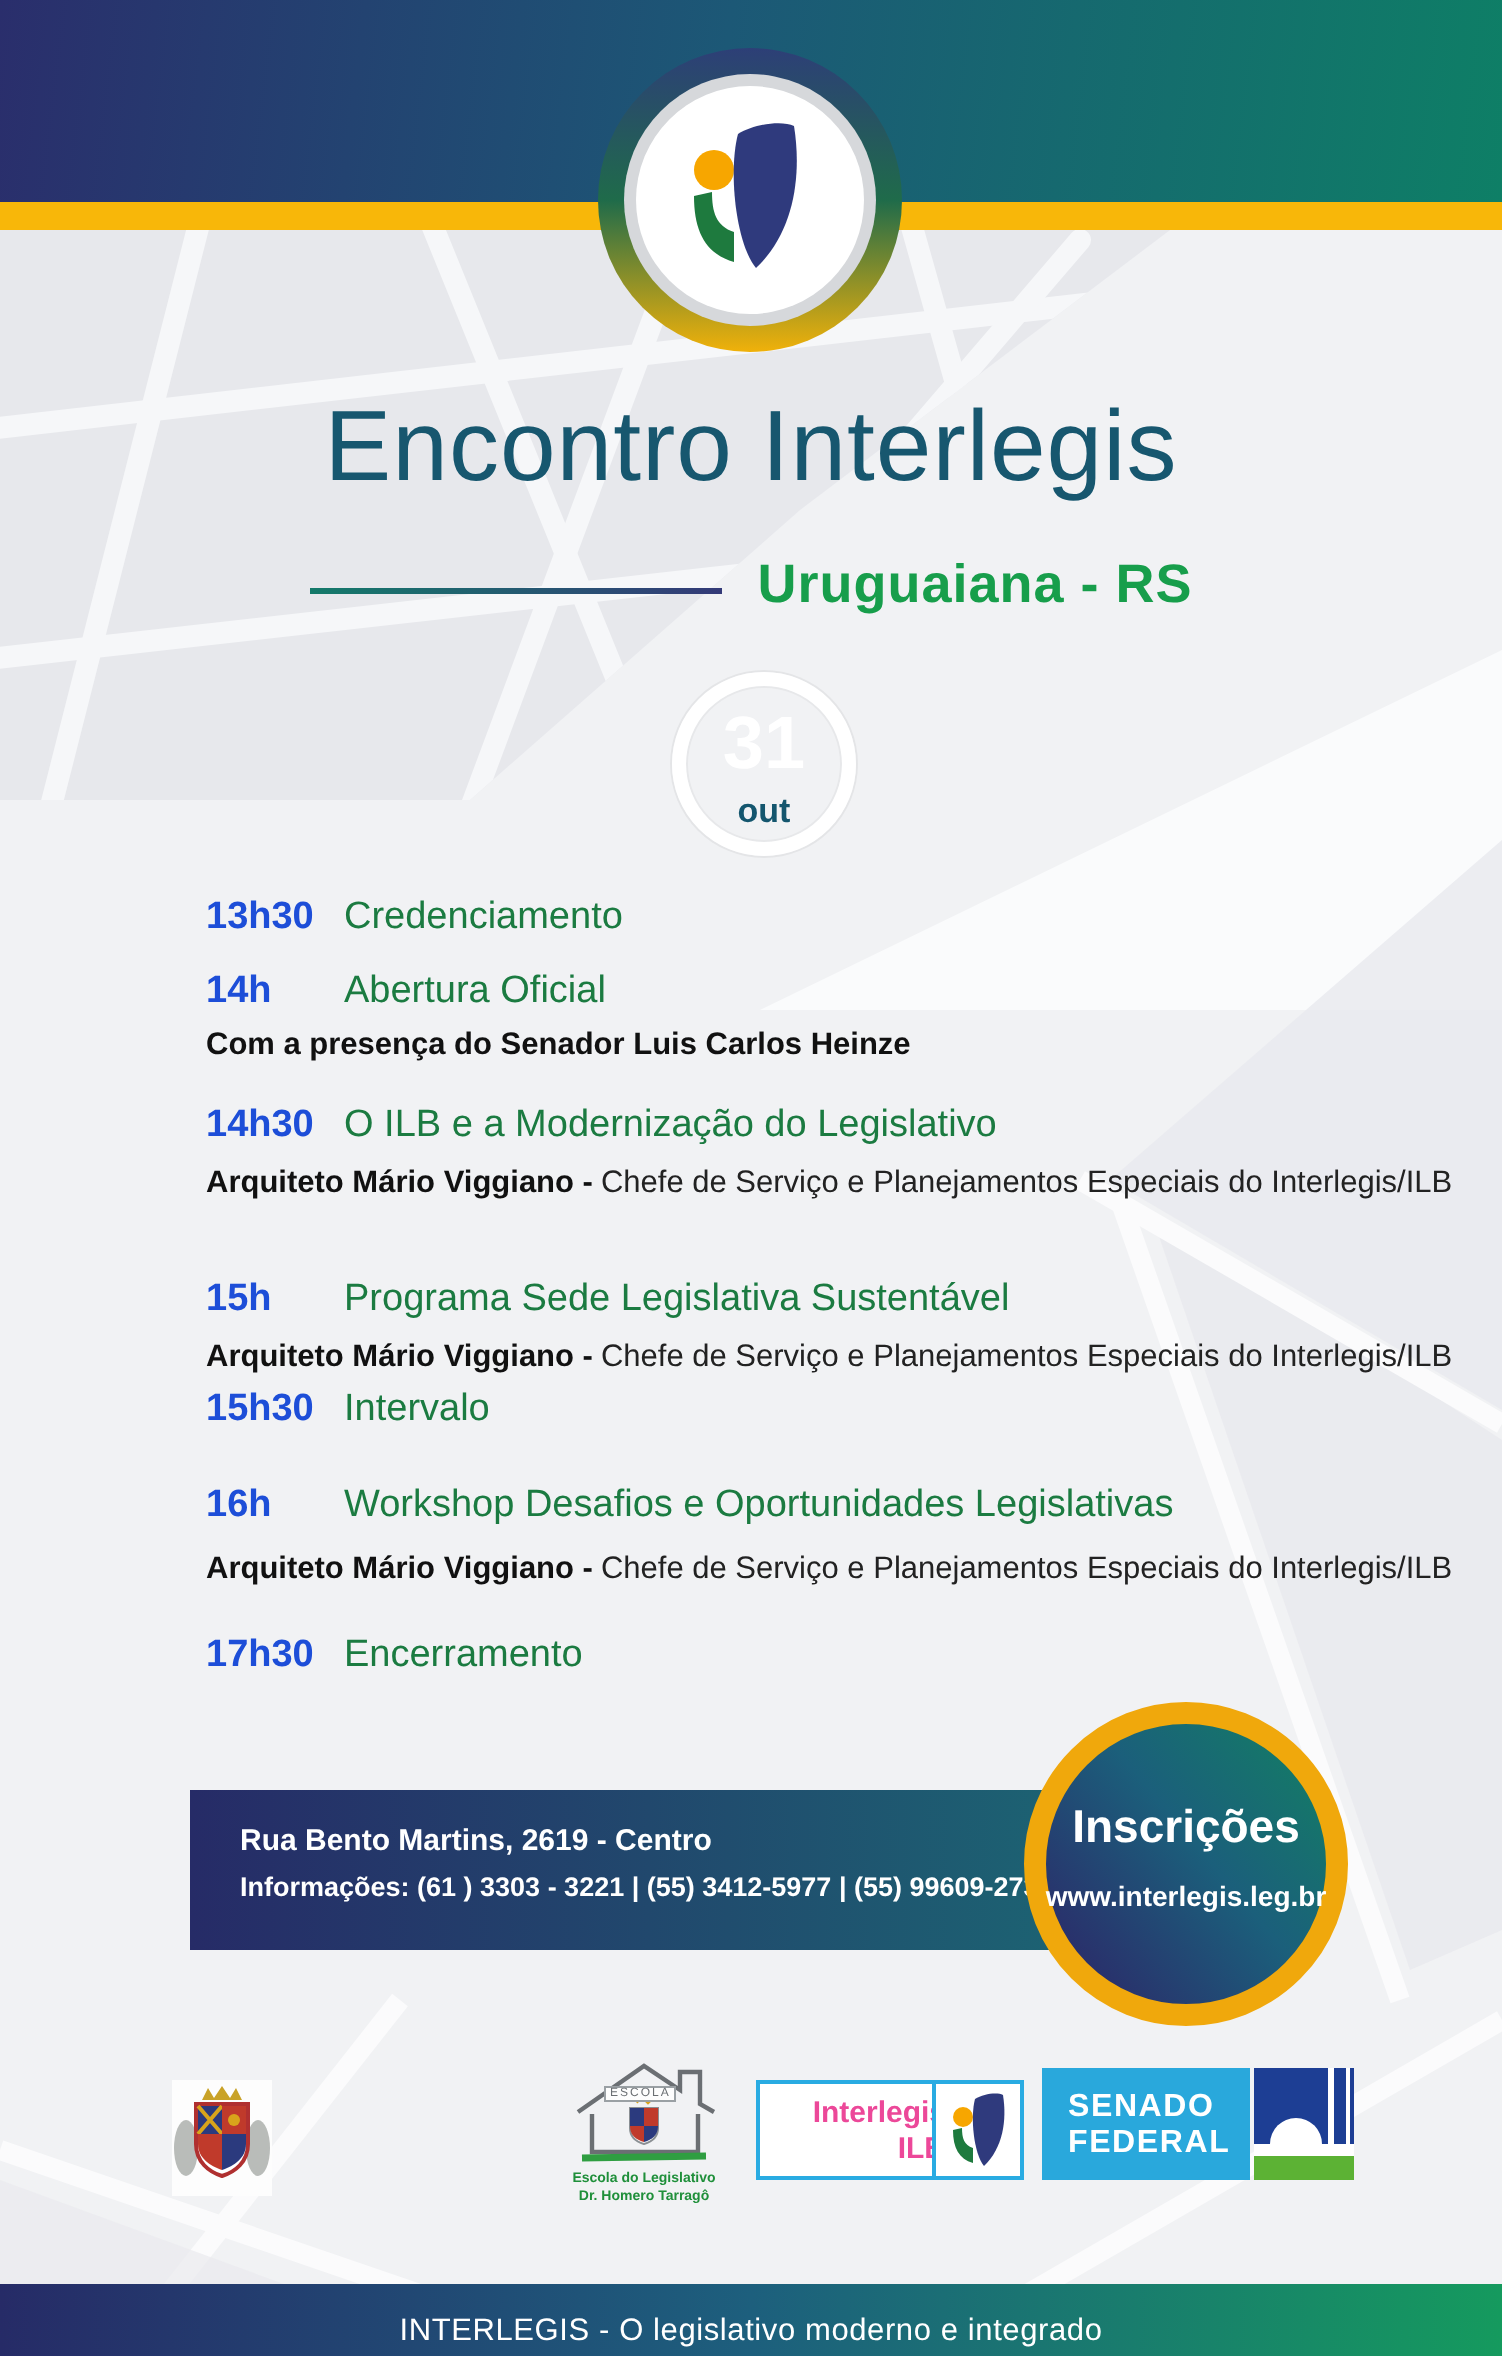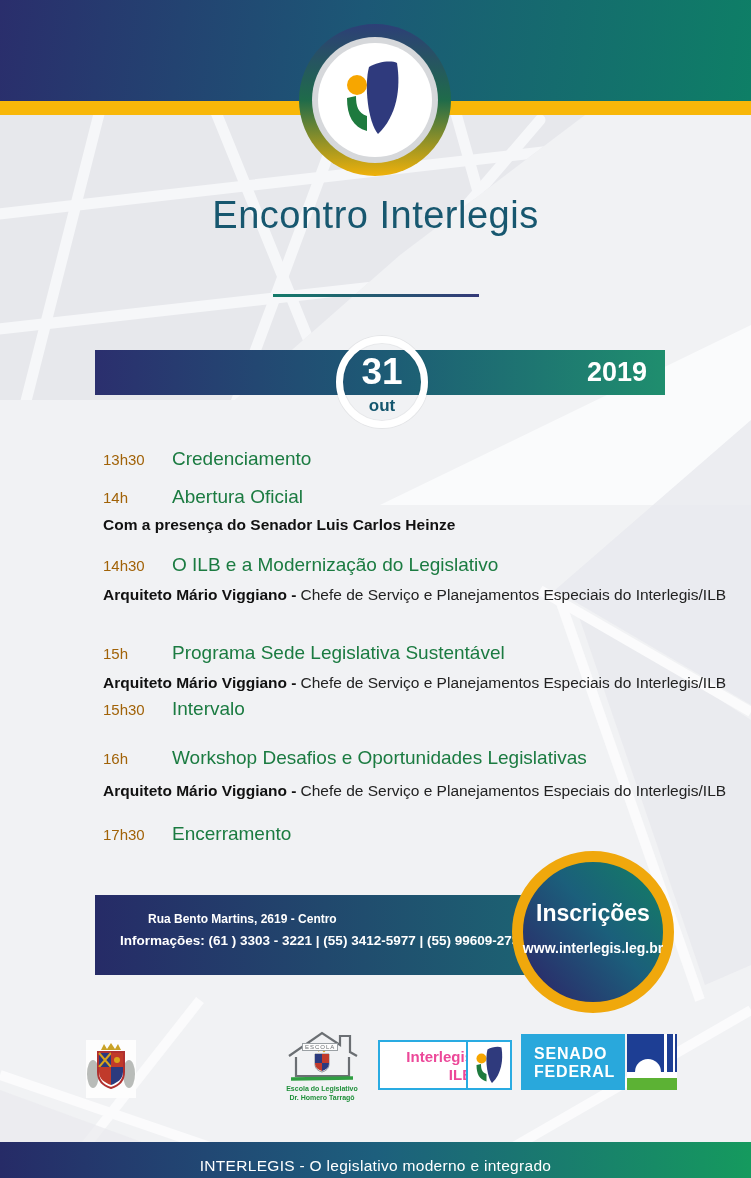--- a/index.html
+++ b/index.html
@@ -14,21 +14,21 @@
 
   
   .header-band { position:absolute; left:0; top:0; width:751px; height:101px;
     background:linear-gradient(97deg,#2a2e6c 0%,#1c5876 48%,#0e7f66 100%); z-index:2; }
   .gold-stripe { position:absolute; left:0; top:101px; width:751px; height:14px;
     background:#f8b709; z-index:2; }
   .medallion { position:absolute; left:297px; top:22px; width:156px; height:156px; z-index:3; }
 
   
   .title { position:absolute; left:0; top:194px; width:751px; text-align:center;
-    font-size:38px; font-weight:400; color:#17576f; letter-spacing:0.5px; z-index:2; }
+    font-size:50px; font-weight:400; color:#17576f; letter-spacing:0.5px; z-index:2; }
   .subtitle-row { position:absolute; left:0; top:272px; width:751px; height:40px;
     display:flex; align-items:center; justify-content:center; gap:18px; z-index:2; }
   .subtitle-line { width:206px; height:3px; background:linear-gradient(90deg,#147a6a,#343a78); margin-top:6px; }
   .subtitle-text { font-size:27px; font-weight:700; color:#179e4b; letter-spacing:0.5px; }
 
   
   .date-banner { position:absolute; left:95px; top:350px; width:570px; height:45px;
     background:linear-gradient(90deg,#2b2f6e 0%,#1d5a75 50%,#1f8e6e 100%); z-index:2; }
   .banner-year { position:absolute; right:18px; top:0; height:45px; line-height:45px;
     color:#ffffff; font-size:27px; font-weight:700; }
@@ -36,35 +36,35 @@
     border:7px solid #ffffff; border-radius:50%; z-index:3;
     box-shadow:0 0 0 1px rgba(0,0,0,0.05), inset 0 0 0 1px rgba(0,0,0,0.04); }
   .date-day { position:absolute; left:0; top:6px; width:78px; text-align:center;
     color:#ffffff; font-size:37px; font-weight:700; line-height:45px; }
   .date-month { position:absolute; left:0; top:53px; width:78px; text-align:center;
     color:#14566e; font-size:17px; font-weight:700; }
 
   
   .schedule { position:absolute; left:103px; top:440px; width:630px; z-index:2; }
   .sch-row { display:flex; align-items:baseline; line-height:24px; }
-  .sch-time { display:inline-block; width:69px; font-size:15px; font-weight:400; color:#a16207; }
+  .sch-time { display:inline-block; width:69px; font-size:19px; font-weight:700; color:#1d4ed8; }
   .sch-title { font-size:19px; font-weight:400; color:#1b7b41; }
   .sch-note { line-height:21px; font-size:15.5px; color:#222222; }
   .sch-note b { color:#111111; }
   .sch-note span { margin-left:4px; }
   .mt7{margin-top:7px;} .mt13{margin-top:13px;} .mt4{margin-top:4px;} .mt18{margin-top:18px;}
   .mt6{margin-top:6px;} .mt25{margin-top:36px;} .mt20{margin-top:4px;} .mt24{margin-top:24px;}
   .mt9{margin-top:9px;} .mt21{margin-top:21px;}
 
   
   .contact-box { position:absolute; left:95px; top:895px; width:498px; height:80px;
     background:linear-gradient(90deg,#262b67 0%,#1b6a74 100%); z-index:2;
     padding:10px 0 0 25px; color:#ffffff; }
   .contact-name { font-size:17px; font-weight:700; margin-top:2px; }
-  .contact-address { font-size:12px; font-weight:700; margin-top:7px;margin-left:28px; }
+  .contact-address { font-size:15px; font-weight:700; margin-top:7px; }
   .contact-info { font-size:13.5px; font-weight:700; margin-top:7px; }
 
   
   .insc-circle { position:absolute; left:512px; top:851px; width:162px; height:162px;
     border-radius:50%; border:11px solid #f0a80c; z-index:3;
     background:linear-gradient(50deg,#2a2e6b 12%,#1b5f7b 55%,#147a67 92%);
     display:flex; flex-direction:column; align-items:center; justify-content:center;text-align:right; }
   .insc-label { color:#ffffff; font-size:23px; font-weight:700; margin-top:-8px; }
   .insc-url { color:#ffffff; font-size:14px; font-weight:700; margin-top:13px; }
 
@@ -143,25 +143,23 @@
     <circle cx="78" cy="78" r="63" fill="#d6d8db"></circle>
     <circle cx="78" cy="78" r="57" fill="#ffffff"></circle>
     <circle cx="60" cy="63" r="10" fill="#f7a600"></circle>
     <path d="M50,76 C50,94 56,105 70,109 L70,94 C61,91 59,84 59,74 Z" fill="#1e7a3e"></path>
     <path d="M72,45 C80,40 94,38 100,41 C104,66 100,94 81,112 C71,100 67,64 72,45 Z" fill="#2f3a7d"></path>
   </svg>
 
   <div class="title">Encontro Interlegis</div>
   <div class="subtitle-row">
     <div class="subtitle-line"></div>
-  </div>
-
-  <div class="date-banner">
-    <div class="banner-year">2019</div>
-  </div>
+    <div class="subtitle-text">Uruguaiana - RS</div>
+  </div>
+
   <div class="date-circle">
     <div class="date-day">31</div>
     <div class="date-month">out</div>
   </div>
 
   <div class="schedule">
     <div class="sch-row mt7">
       <span class="sch-time">13h30</span>
       <span class="sch-title">Credenciamento</span>
     </div>

